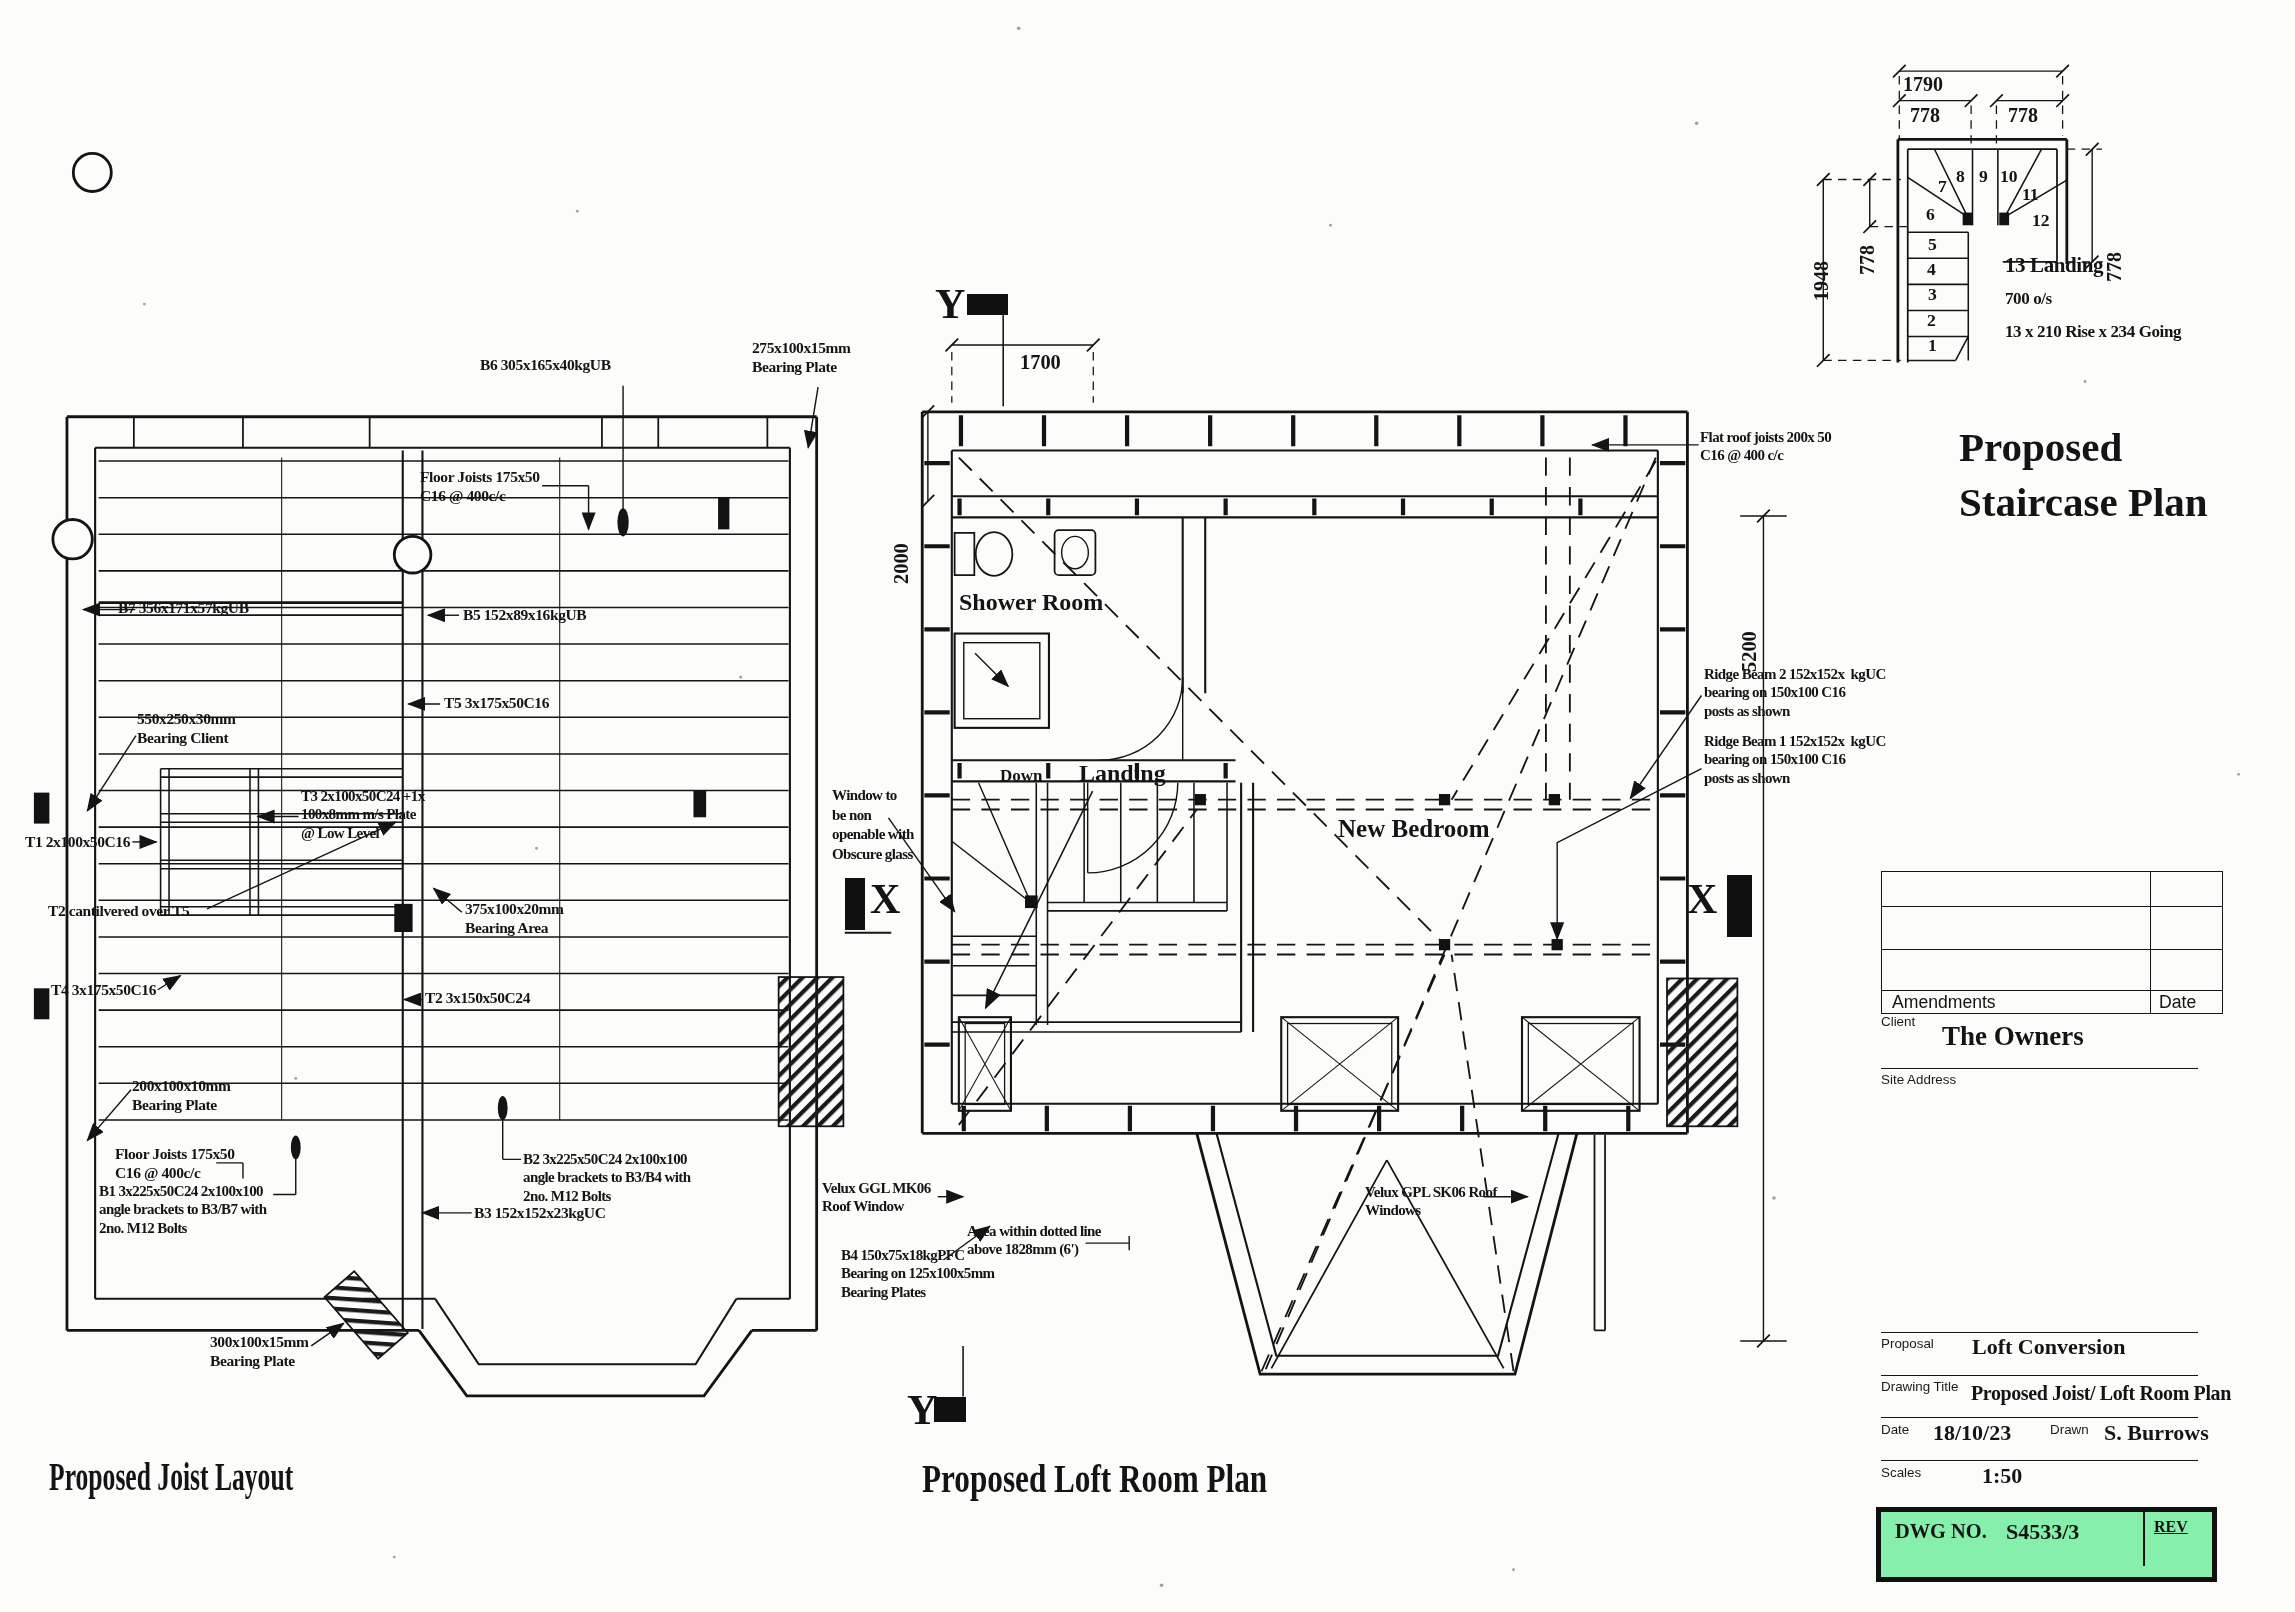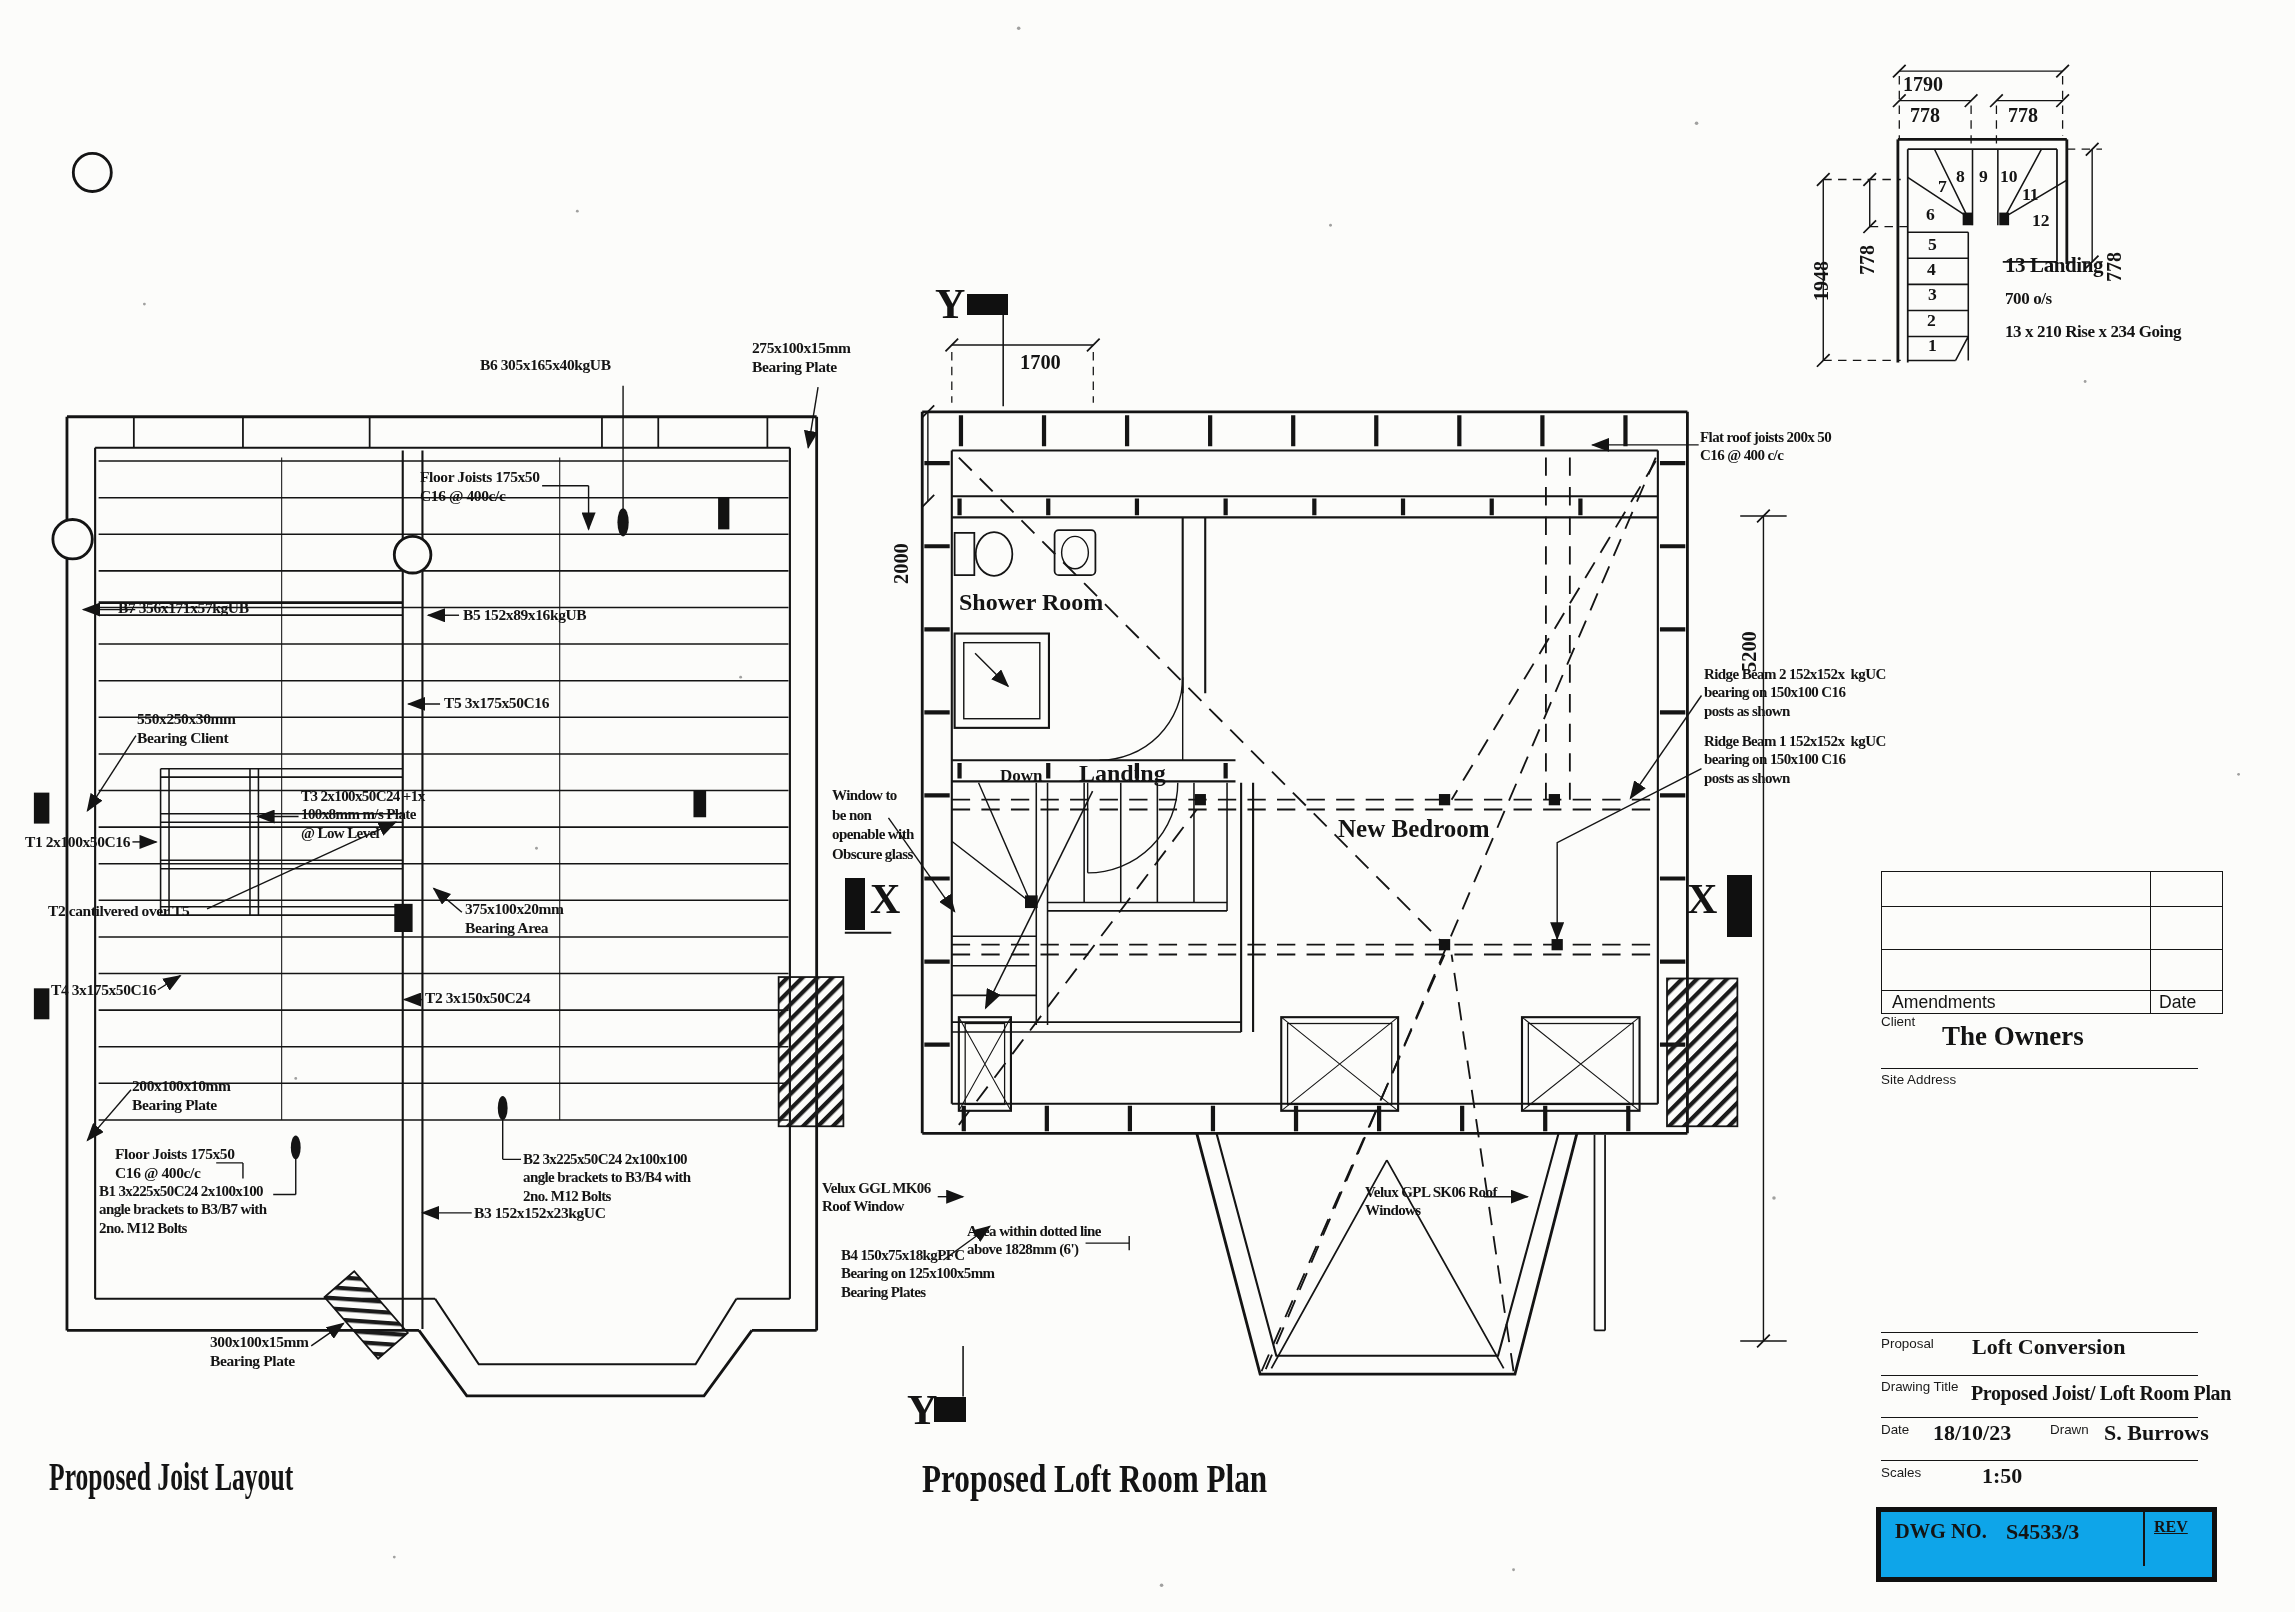--- a/index.html
+++ b/index.html
@@ -342,20 +342,21 @@
 <div class="stepnum" style="left:1926px;top:204px">6</div>
 <div class="stepnum" style="left:1938px;top:176px">7</div>
 <div class="stepnum" style="left:1956px;top:166px">8</div>
 <div class="stepnum" style="left:1979px;top:166px">9</div>
 <div class="stepnum" style="left:2000px;top:166px">10</div>
 <div class="stepnum" style="left:2022px;top:184px">11</div>
 <div class="stepnum" style="left:2032px;top:210px">12</div>
 <div class="ann" style="left:2005px;top:253px;font-size:21px">13 Landing</div>
 <div class="ann" style="left:2005px;top:289px;font-size:17px">700 o/s</div>
 <div class="ann" style="left:2005px;top:322px;font-size:17px">13 x 210 Rise x 234 Going</div>
+<div class="sctitle" style="left:1959px;top:420px;width:253px">Proposed Staircase Plan</div>
 
 <div class="abs" style="left:1881px;top:871px;width:340px;height:141px;border:1.8px solid #151515">
   <div class="hline" style="left:0;top:34px;width:340px"></div>
   <div class="hline" style="left:0;top:77px;width:340px"></div>
   <div class="hline" style="left:0;top:118px;width:340px"></div>
   <div class="vline" style="left:268px;top:0;height:141px"></div>
   <div class="abs" style="left:10px;top:120px;font-family:'Liberation Sans',sans-serif;font-size:17.6px">Amendments</div>
   <div class="abs" style="left:277px;top:120px;font-family:'Liberation Sans',sans-serif;font-size:17.6px">Date</div>
 </div>
 <div class="tb-label" style="left:1881px;top:1014px">Client</div>
@@ -369,21 +370,21 @@
 <div class="tb-label" style="left:1881px;top:1379px">Drawing Title</div>
 <div class="tb-val" style="left:1971px;top:1382px;font-size:20px;letter-spacing:-0.4px">Proposed Joist/ Loft Room Plan</div>
 <div class="hline" style="left:1881px;top:1417px;width:317px"></div>
 <div class="tb-label" style="left:1881px;top:1422px">Date</div>
 <div class="tb-val" style="left:1933px;top:1420px;font-size:22px">18/10/23</div>
 <div class="tb-label" style="left:2050px;top:1422px">Drawn</div>
 <div class="tb-val" style="left:2104px;top:1420px;font-size:22px">S. Burrows</div>
 <div class="hline" style="left:1881px;top:1460px;width:317px"></div>
 <div class="tb-label" style="left:1881px;top:1465px">Scales</div>
 <div class="tb-val" style="left:1982px;top:1463px;font-size:22px">1:50</div>
-<div class="abs" style="left:1876px;top:1507px;width:331px;height:65px;border:5.6px solid #101010;background:#0ea5e9">
+<div class="abs" style="left:1876px;top:1507px;width:331px;height:65px;border:5.6px solid #101010;background:#86efac">
   <div class="vline" style="left:262px;top:0;height:54px;width:2.1px"></div>
   <div class="tb-val" style="left:14px;top:8.4px;font-size:20.4px">DWG NO.</div>
   <div class="tb-val" style="left:125px;top:7px;font-size:22px">S4533/3</div>
   <div class="tb-val" style="left:273px;top:5.6px;font-size:16px;text-decoration:underline">REV</div>
 </div>
 
 </div>
 
 
 </body></html>

